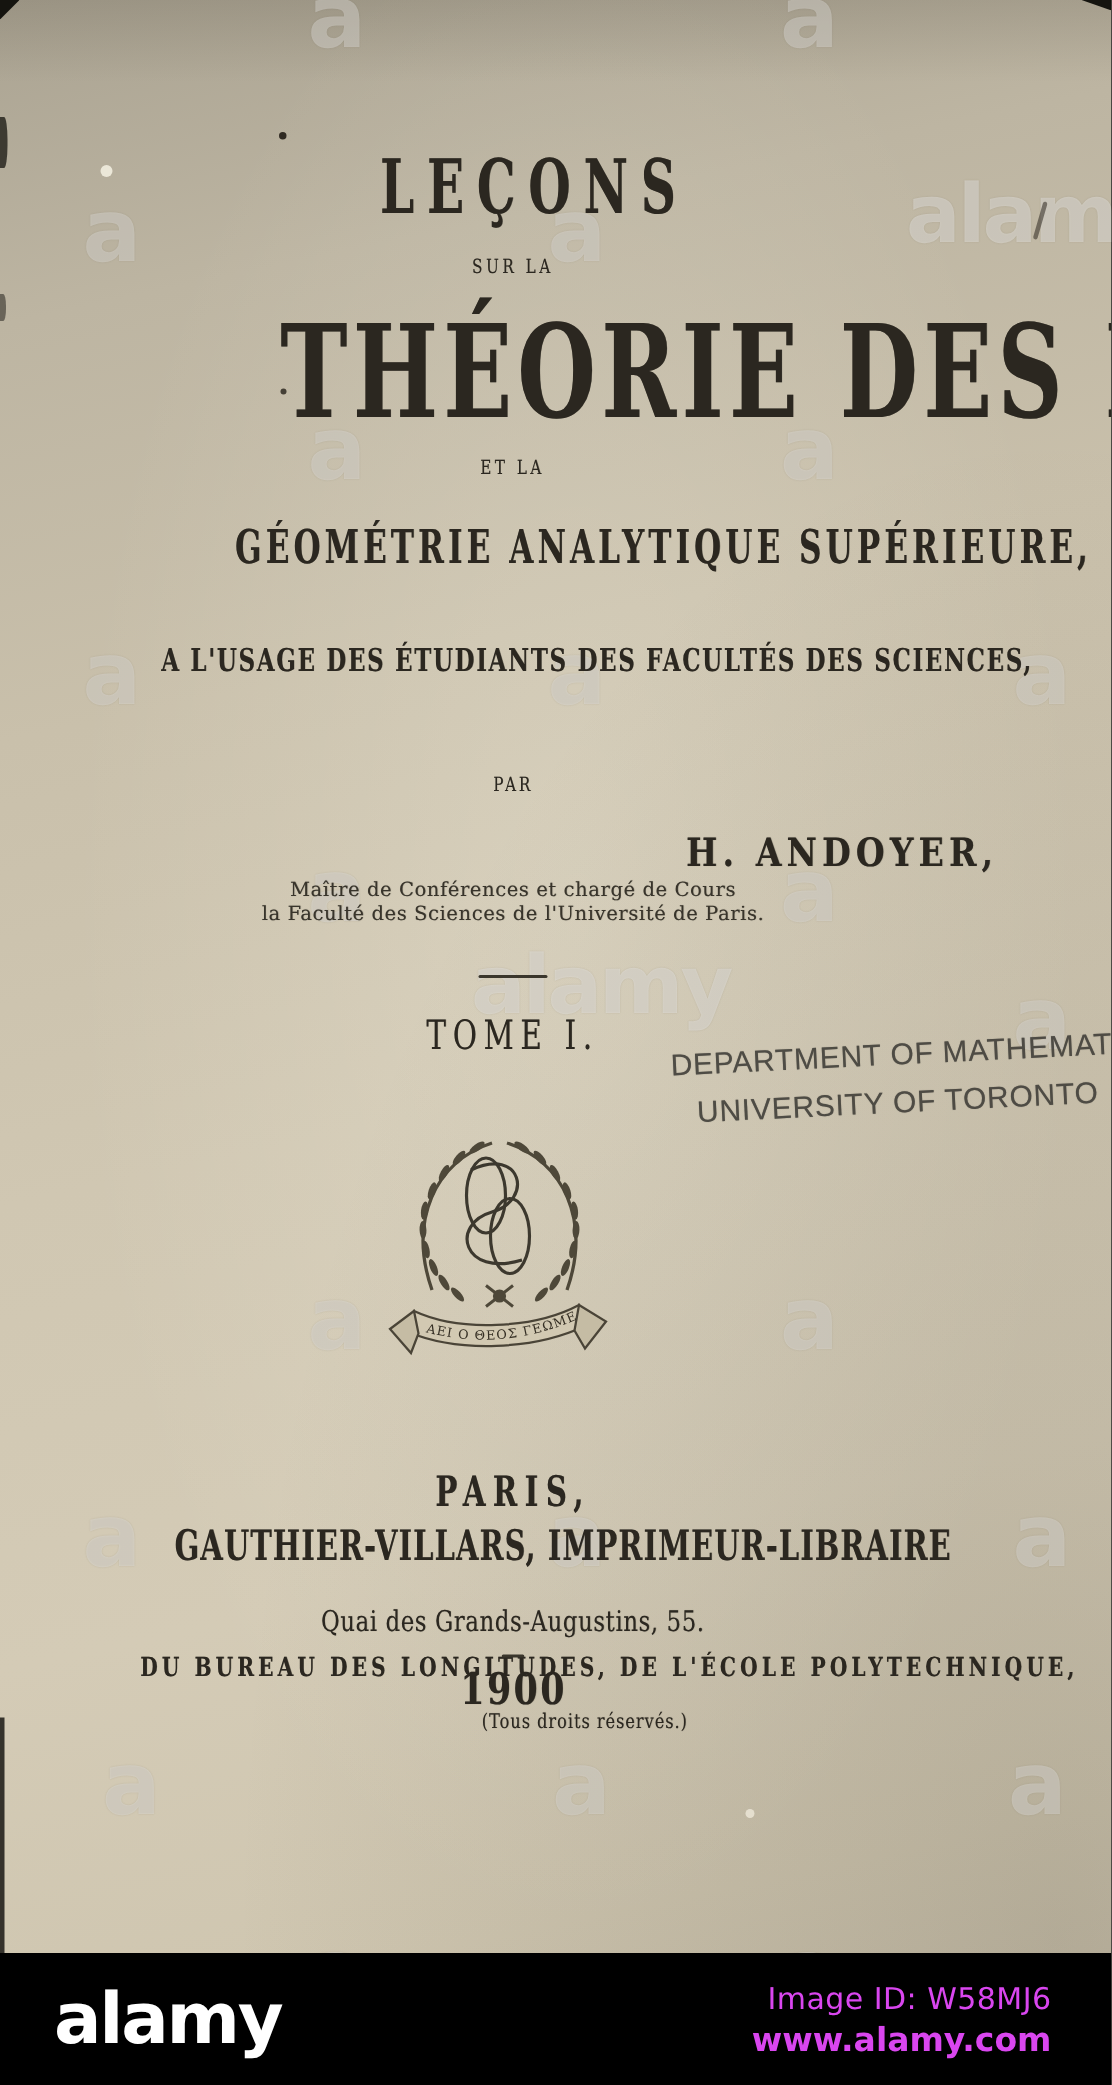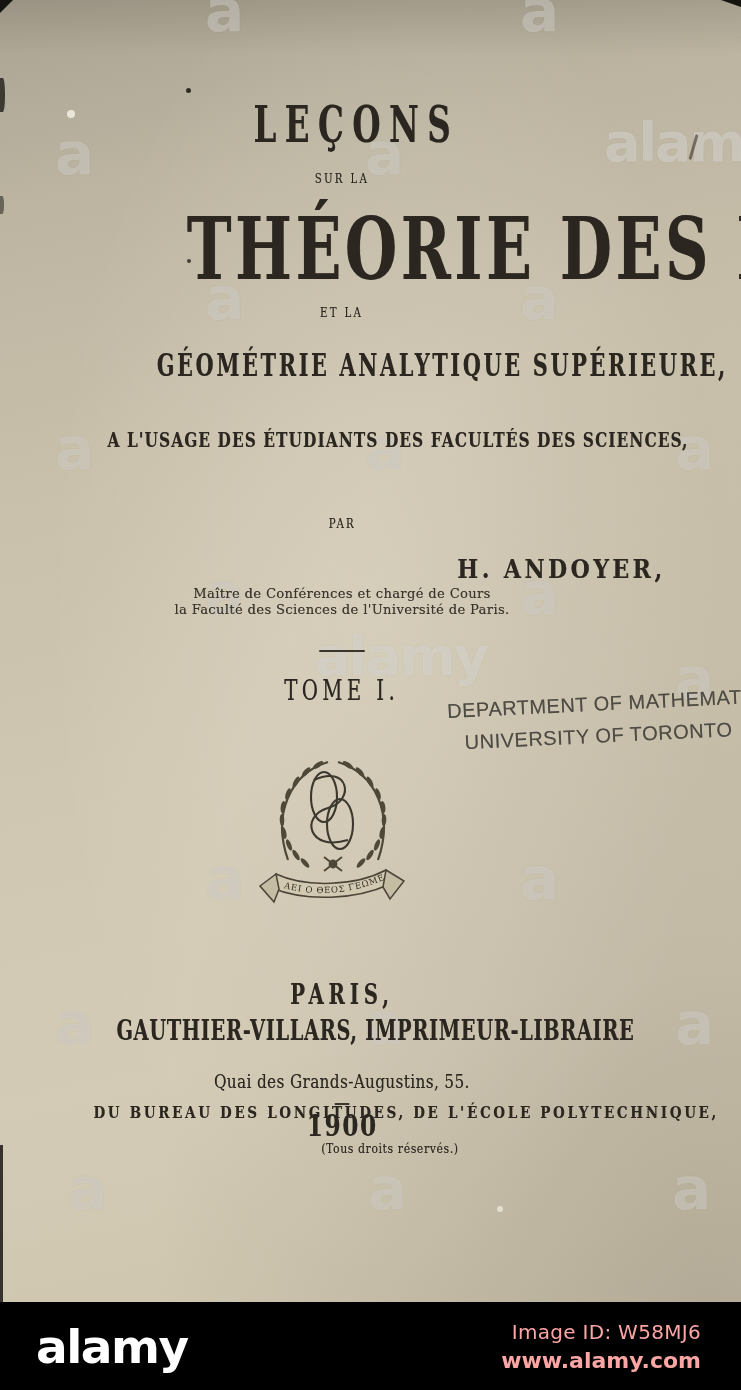--- a/index.html
+++ b/index.html
@@ -43,21 +43,21 @@
   }
   .wm.letter{font-size:58px;}
   .wm.word{font-size:54px;letter-spacing:-2px;color:rgba(255,255,255,0.38);}
   .footer{
     position:absolute;left:0;top:1302px;width:741px;height:88px;
     background:#000;display:flex;align-items:center;justify-content:space-between;
     box-sizing:border-box;padding:0 40px 0 36px;
     font-family:"DejaVu Sans", sans-serif;
   }
   .footer .logo{color:#fff;font-weight:bold;font-size:47px;letter-spacing:-1.5px;line-height:1;}
-  .footer .meta{text-align:right;color:#fca5a5;margin-left:36px;}
+  .footer .meta{text-align:right;color:#d946ef;margin-left:36px;}
   .footer .meta .id{font-size:20px;font-weight:normal;letter-spacing:0.3px;}
   .footer .meta .url{font-size:22px;font-weight:bold;margin-top:4px;}
   .artifact{position:absolute;}
 </style>
 </head>
 <body>
 
 <div class="page">
 
   <div class="wm-layer" id="wm-layer">

